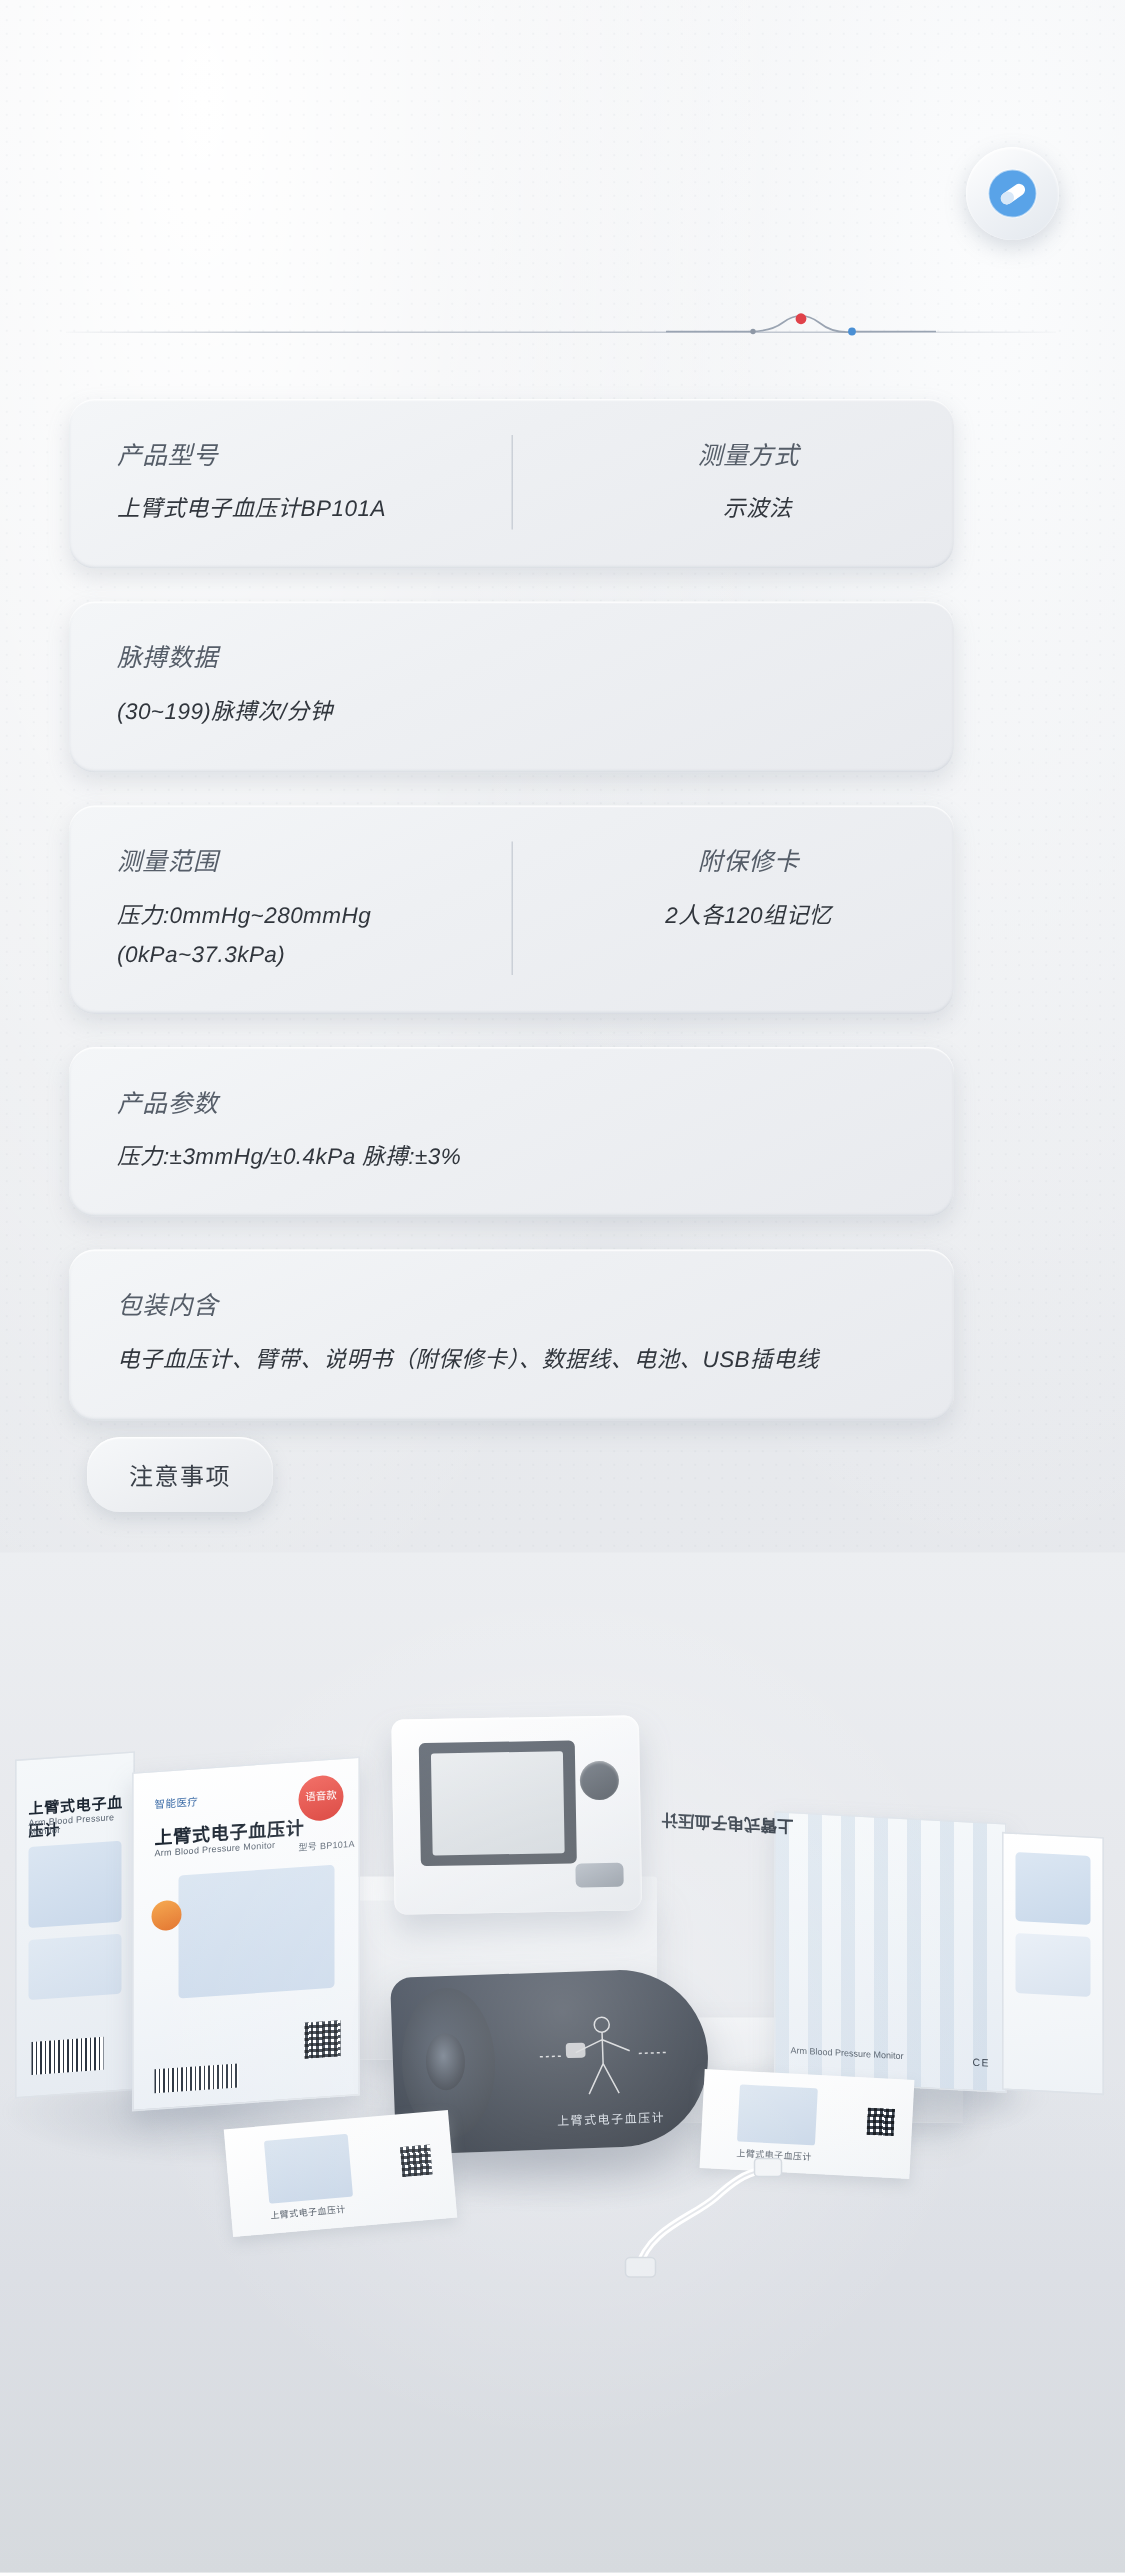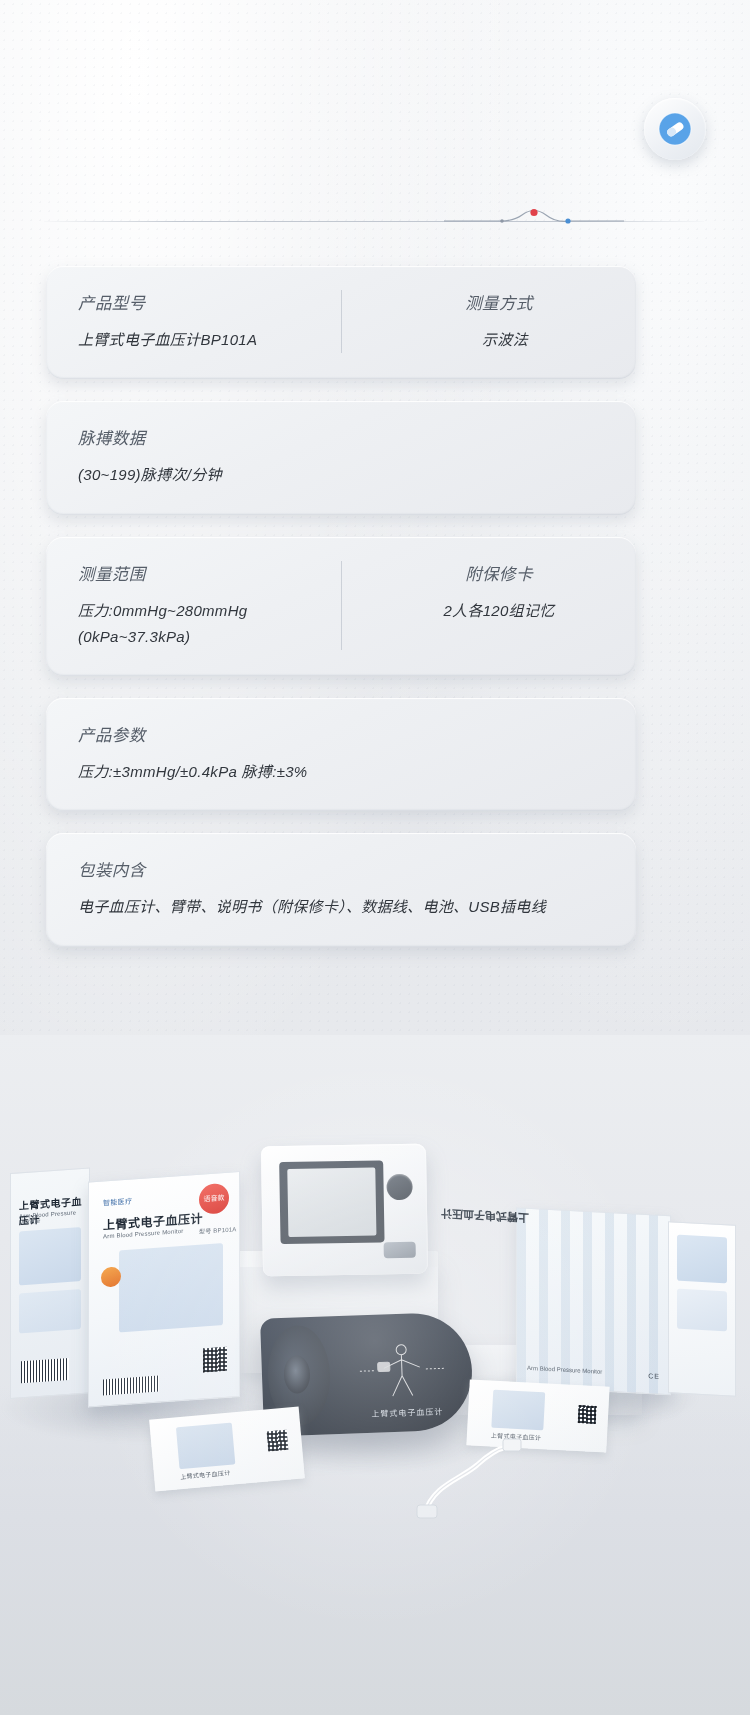--- a/index.html
+++ b/index.html
@@ -459,20 +459,21 @@
 
     <div class="card">
       <div class="col full">
         <div class="lbl">包装内含</div>
         <div class="val">电子血压计、臂带、说明书（附保修卡）、数据线、电池、USB插电线</div>
       </div>
     </div>
 
   </div>
 
+  <div class="note-pill">注意事项</div>
 
   <div class="scene">
     <div class="floor"></div>
 
     <div class="ped" style="left:238px; top:228px; width:200px; height:110px;"></div>
     <div class="ped-top" style="left:238px; top:216px; width:200px; height:16px; border-radius:2px;"></div>
     <div class="ped" style="left:452px; top:310px; width:190px; height:70px; opacity:0.85;"></div>
 
     <div class="shadow-blob" style="left:0px; top:338px; width:280px; height:70px;"></div>
     <div class="shadow-blob" style="left:240px; top:366px; width:260px; height:72px;"></div>

